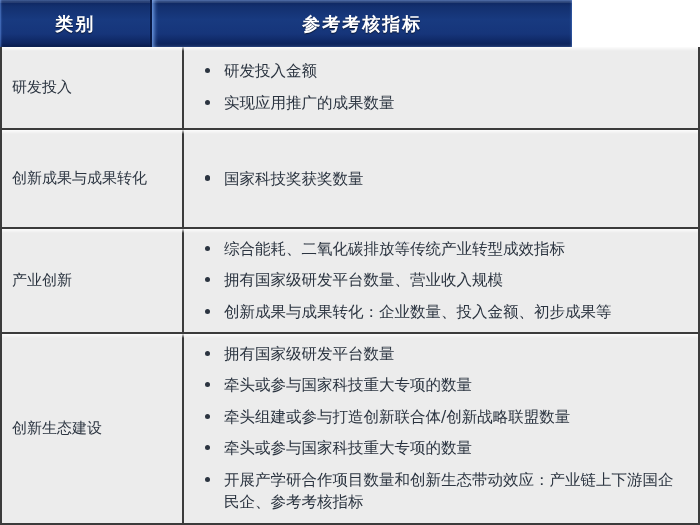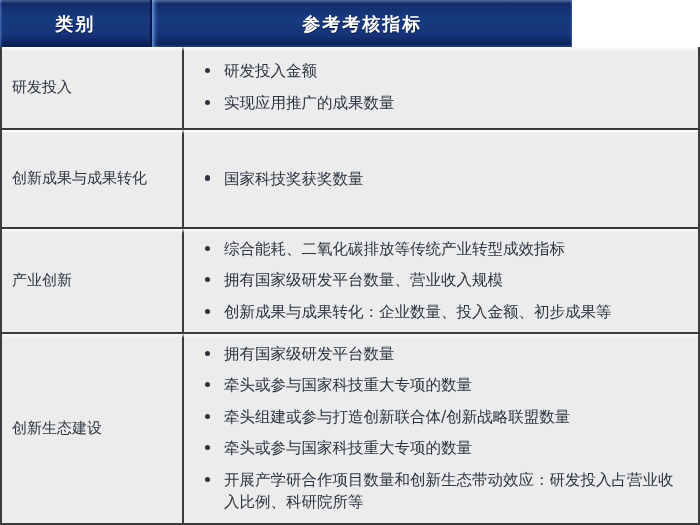--- a/index.html
+++ b/index.html
@@ -234,20 +234,20 @@
           <li>
             <span class="bullet-dot"></span>
             <span>牵头组建或参与打造创新联合体/创新战略联盟数量</span>
           </li>
           <li>
             <span class="bullet-dot"></span>
             <span>牵头或参与国家科技重大专项的数量</span>
           </li>
           <li>
             <span class="bullet-dot"></span>
-            <span>开展产学研合作项目数量和创新生态带动效应：研发投入占营业收入比例、科研院所等</span>
+            <span>开展产学研合作项目数量和创新生态带动效应：产业链上下游国企民企、参考考核指标</span>
           </li>
         </ul>
       </div>
     </div>
 
   </div>
 </div>
 
 </body></html>

